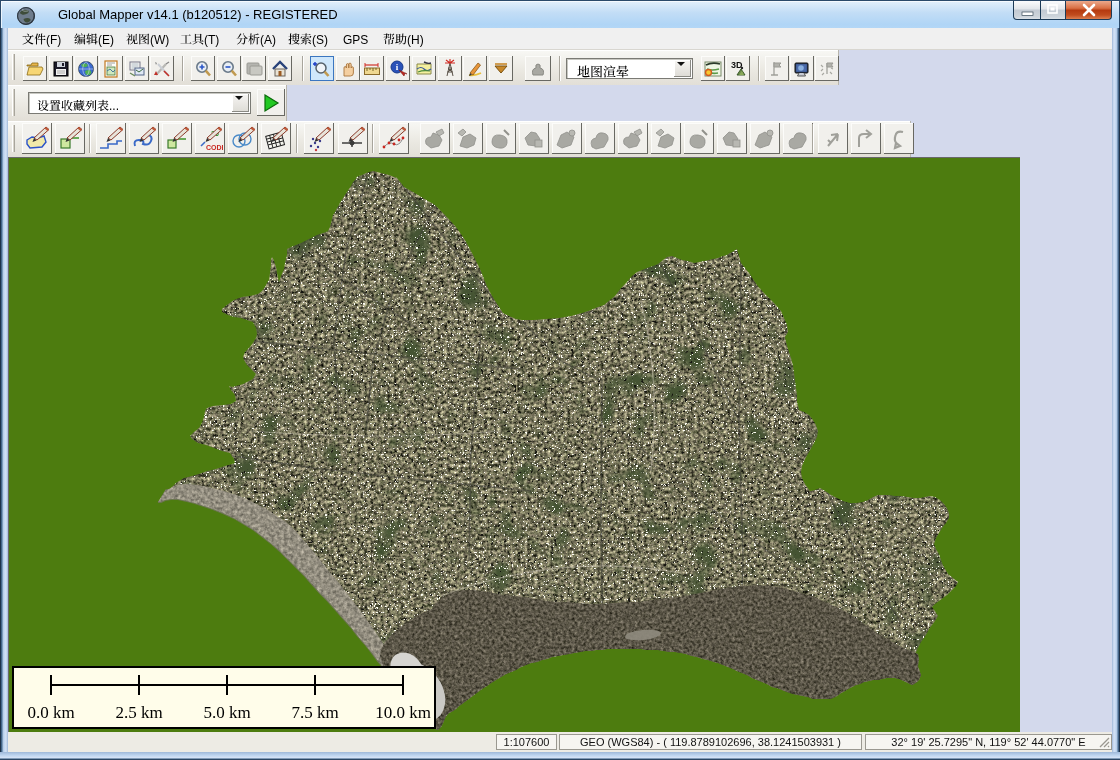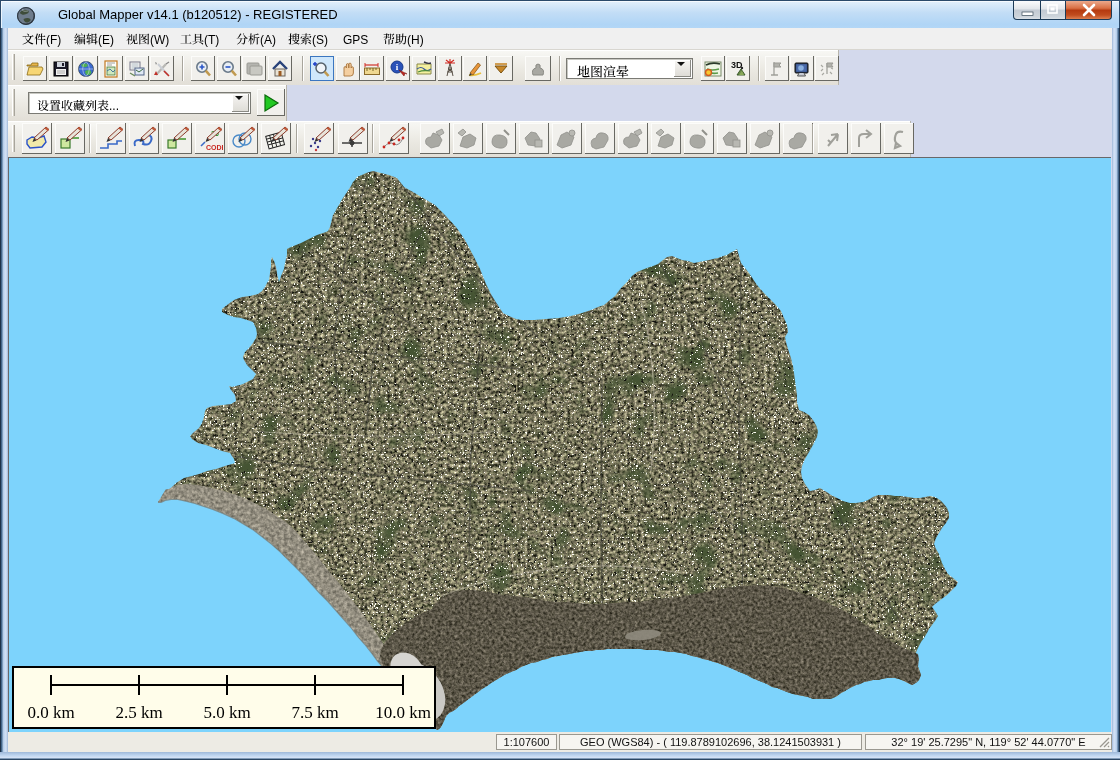--- a/index.html
+++ b/index.html
@@ -15,21 +15,21 @@
 #menubar {position:absolute;left:8px;top:28px;width:1104px;height:22px;background:#f0f0f0;border-bottom:1px solid #d8d6d0}
 .strip {position:absolute;background:#ebe9e3}
 .strip .band {position:absolute;left:0;top:0;height:100%;background:linear-gradient(#f8f8f5,#eae8e1 60%,#e2dfd7);border-right:1px solid #b8b5ac;box-shadow:inset 0 1px 0 #fff}
 .grip {position:absolute;left:4px;top:4px;bottom:5px;width:3px;border-left:1px solid #fff;border-right:1px solid #a8a59c;background:#d8d5cc}
 .tb {position:absolute;background:#f1f0ec;box-shadow:inset -1px -1px 0 #686862,inset 1px 1px 0 #fcfcfa;display:flex;align-items:center;justify-content:center}
 .tb.sel {background:#cfe7fb;box-shadow:inset 0 0 0 1px #3a76c0}
 .sep {position:absolute;width:2px;border-left:1px solid #a8a59c;border-right:1px solid #fff}
 .combo {position:absolute;background:#fff;border:1px solid #7a7a74;box-shadow:inset 1px 1px 0 #c8c8c2}
 .combo svg {position:absolute;left:3px;top:1px}
 .cbtn {position:absolute;right:1px;top:1px;bottom:1px;width:17px;background:linear-gradient(#f6f5f3,#dddbd5);box-shadow:inset -1px -1px 0 #8a8a84,inset 1px 1px 0 #fff;display:flex;align-items:center;justify-content:center}
-#map {position:absolute;left:8px;top:157px;width:1103px;height:575px;background:#7dd3fc;border-top:1px solid #68686a;border-left:1px solid #68686a}
+#map {position:absolute;left:8px;top:157px;width:1012px;height:575px;background:#4d7c0f;border-top:1px solid #68686a;border-left:1px solid #68686a}
 #scalebar {position:absolute;left:3px;top:508px;width:424px;height:63px;background:#fffdea;border:2px solid #000}
 #status {position:absolute;left:8px;top:732px;width:1104px;height:20px;background:#edebe4;font-size:11px;color:#111}
 .panel {position:absolute;top:2px;height:16px;background:#f6f5f1;border:1px solid #9a9890;display:flex;align-items:center;justify-content:center;white-space:nowrap}
 .bord {position:absolute;background:linear-gradient(90deg,#0c1828,#3f6286 18%,#bdd4ef 45%,#d4e2f6 75%,#9fb8d8)}
 </style></head><body>
 <div id="win">
  <div id="title">
       <svg width="20" height="20" viewBox="0 0 20 20" style="position:absolute;left:15px;top:5px">
 <circle cx="10" cy="10" r="9" fill="#3a4450"></circle>
         <circle cx="9.6" cy="9.6" r="8" fill="#6e7c8c"></circle>

